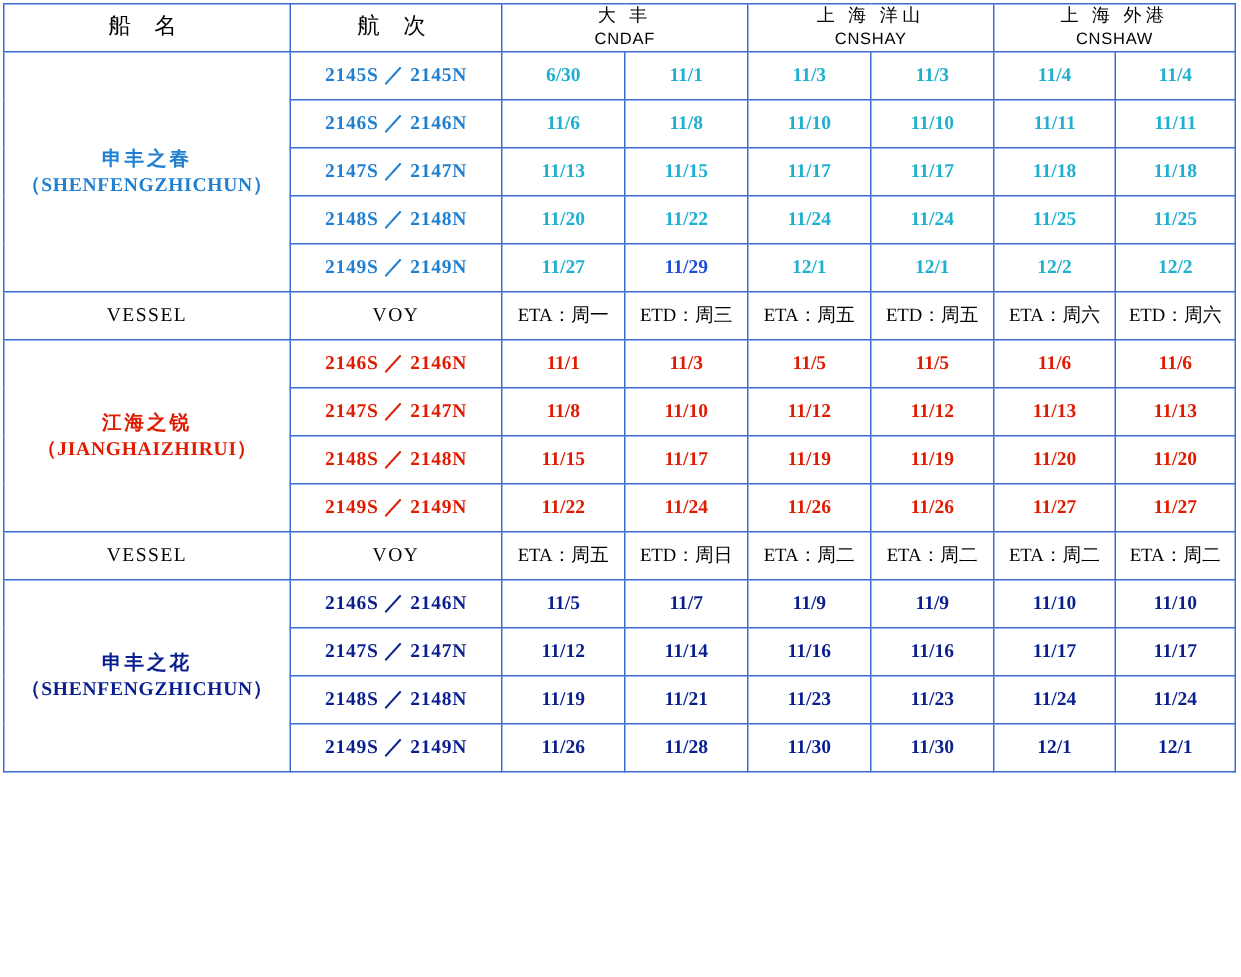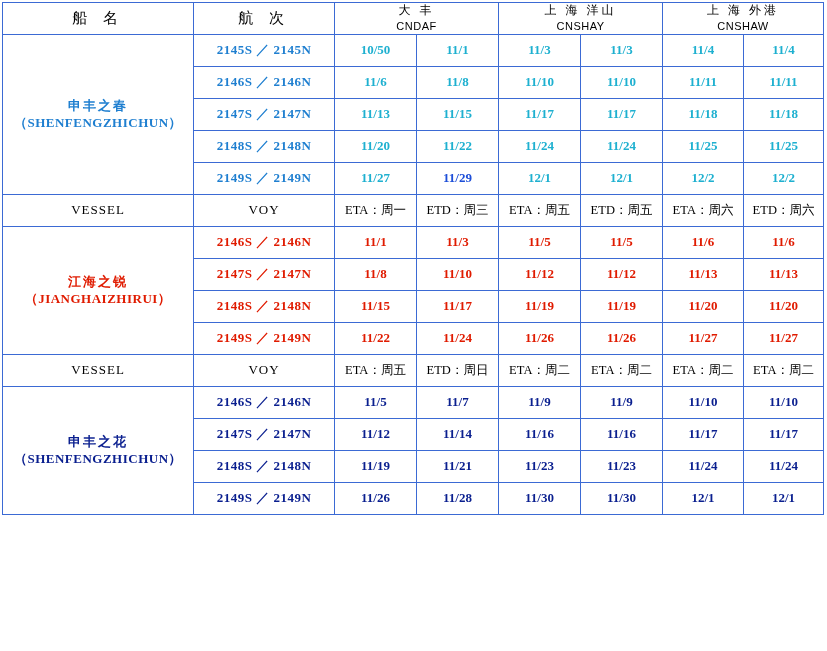--- a/index.html
+++ b/index.html
@@ -132,21 +132,21 @@
           <span class="port-zh">上 海 外港</span>
           <span class="port-en">CNSHAW</span>
         </td>
       </tr>
       <tr>
         <td class="vessel-cell c-blue" rowspan="5" style="color:#1f7fd0;">
           <span class="zh-name">申丰之春</span>
           <span class="en-name">（SHENFENGZHICHUN）</span>
         </td>
         <td class="voy c-blue" style="color:#1f7fd0;">2145S ／ 2145N</td>
-        <td class="date c-teal" style="color:#1eb0d0;">10/50</td>
+        <td class="date c-teal" style="color:#1eb0d0;">6/30</td>
         <td class="date c-teal" style="color:#1eb0d0;">11/1</td>
         <td class="date c-teal" style="color:#1eb0d0;">11/3</td>
         <td class="date c-teal" style="color:#1eb0d0;">11/3</td>
         <td class="date c-teal" style="color:#1eb0d0;">11/4</td>
         <td class="date c-teal" style="color:#1eb0d0;">11/4</td>
       </tr>
       <tr>
         <td class="voy c-blue" style="color:#1f7fd0;">2146S ／ 2146N</td>
         <td class="date c-teal" style="color:#1eb0d0;">11/6</td>
         <td class="date c-teal" style="color:#1eb0d0;">11/8</td>

